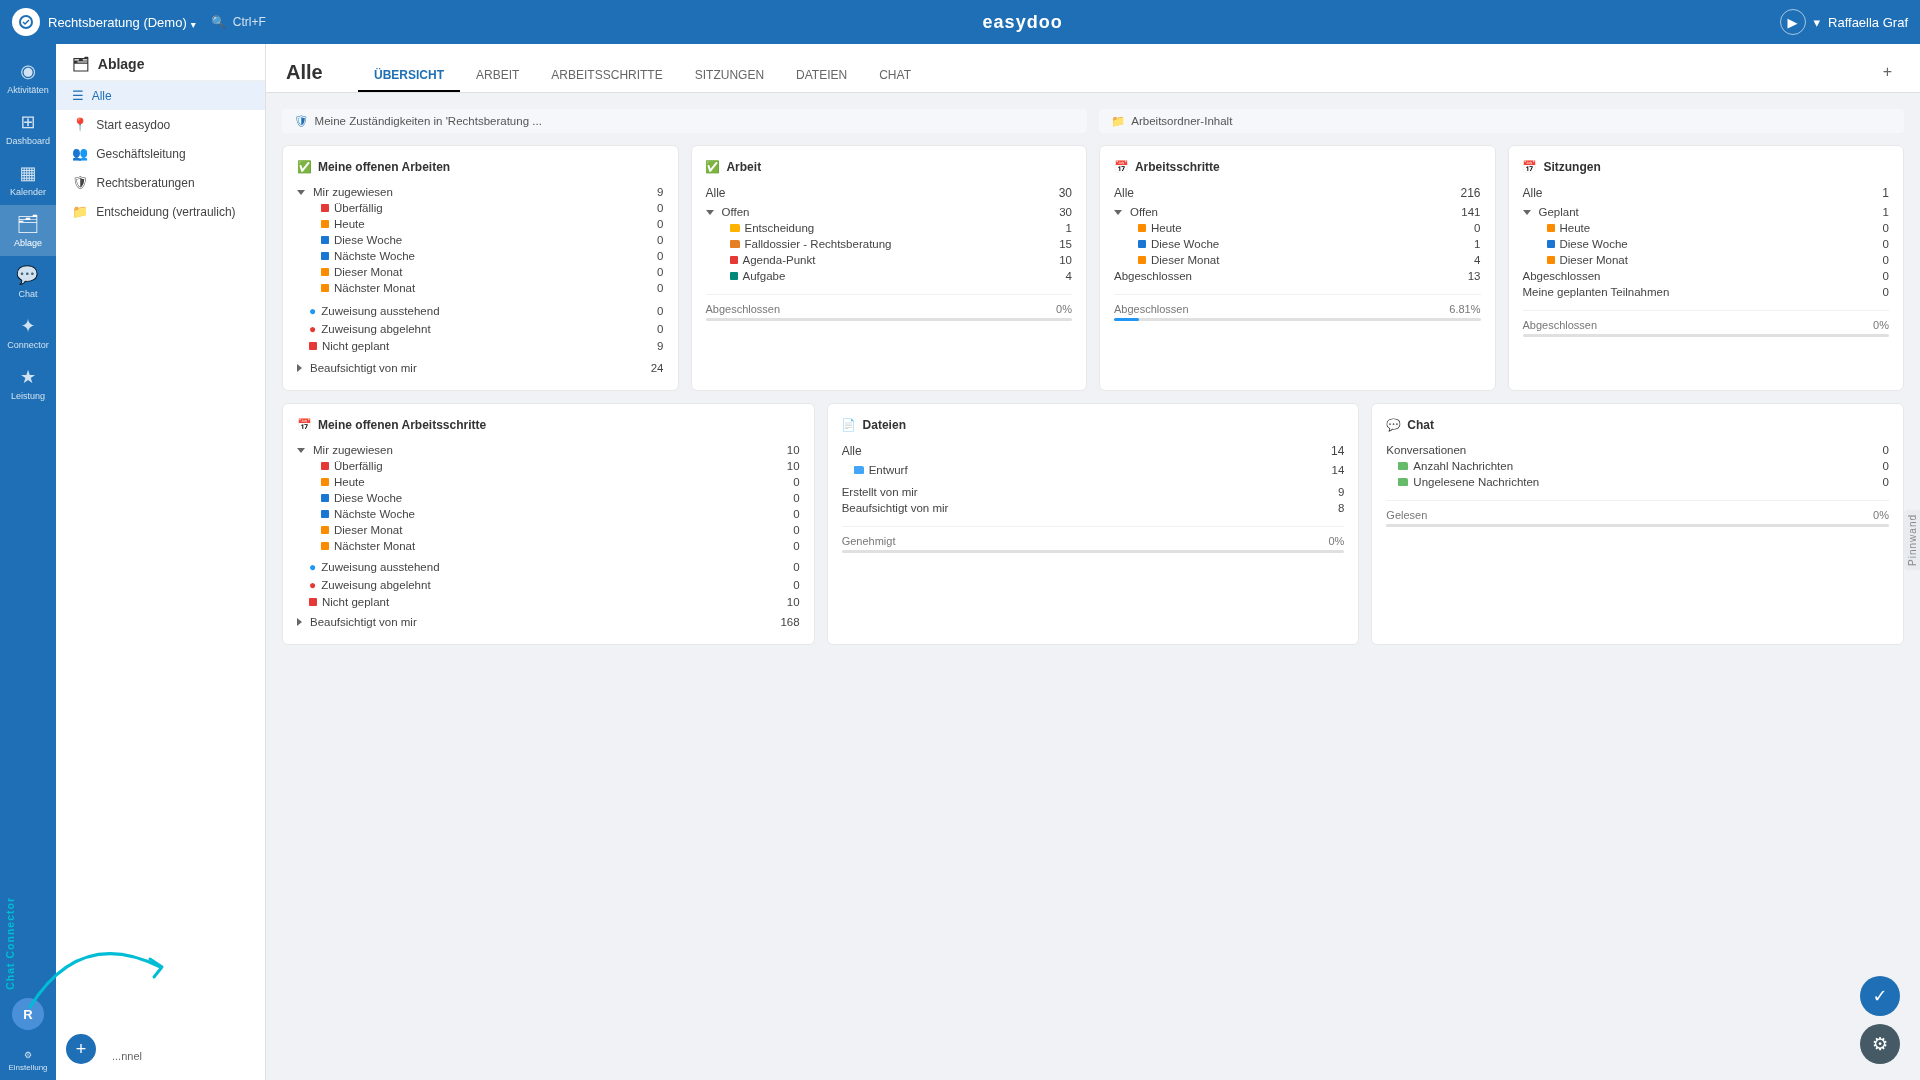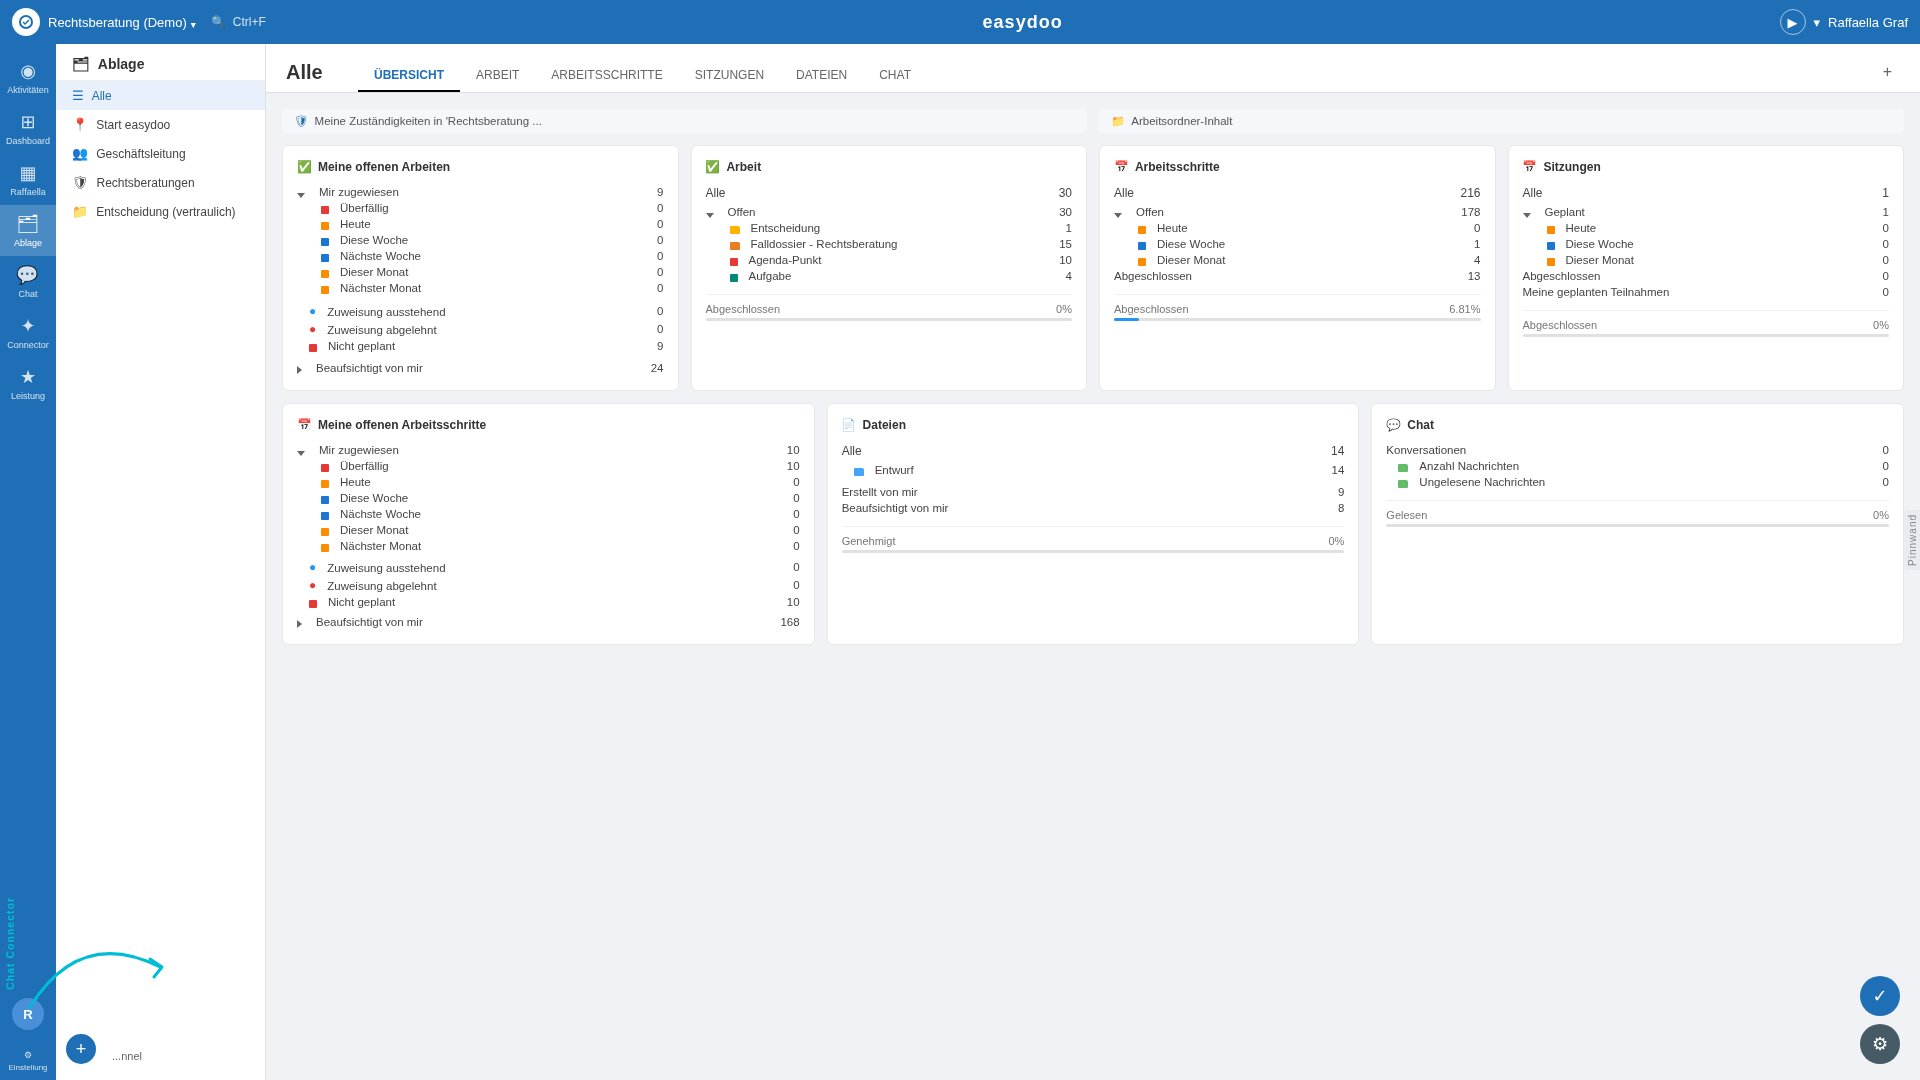--- a/index.html
+++ b/index.html
@@ -176,21 +176,21 @@
       color: #444;
     }
     .card-row-indent2 {
       display: flex;
       align-items: center;
       justify-content: space-between;
       padding: 2px 0 2px 24px;
       font-size: 11.5px;
       color: #444;
     }
-    .card-row-label { display: flex; align-items: flex-end; gap: 11px; }
+    .card-row-label { display: flex; align-items: center; gap: 5px; }
     .dot-red { width: 8px; height: 8px; background: #e53935; border-radius: 1px; flex-shrink: 0; }
     .dot-orange { width: 8px; height: 8px; background: #fb8c00; border-radius: 1px; flex-shrink: 0; }
     .dot-blue { width: 8px; height: 8px; background: #1976d2; border-radius: 1px; flex-shrink: 0; }
     .dot-teal { width: 8px; height: 8px; background: #00897b; border-radius: 1px; flex-shrink: 0; }
     .dot-folder { width: 10px; height: 8px; background: #ffb300; border-radius: 1px 2px 1px 1px; flex-shrink: 0; }
     .dot-folder-blue { width: 10px; height: 8px; background: #42a5f5; border-radius: 1px 2px 1px 1px; flex-shrink: 0; }
     .dot-folder-green { width: 10px; height: 8px; background: #66bb6a; border-radius: 1px 2px 1px 1px; flex-shrink: 0; }
     .card-progress {
       margin-top: 10px;
       border-top: 1px solid #f0f0f0;
@@ -362,21 +362,21 @@
   <div class="sidebar-item">
     <span class="sidebar-icon">◉</span>
     <span class="sidebar-label">Aktivitäten</span>
   </div>
   <div class="sidebar-item">
     <span class="sidebar-icon">⊞</span>
     <span class="sidebar-label">Dashboard</span>
   </div>
   <div class="sidebar-item">
     <span class="sidebar-icon">▦</span>
-    <span class="sidebar-label">Raffaella</span>
+    <span class="sidebar-label">Kalender</span>
   </div>
   <div class="sidebar-item active">
     <span class="sidebar-icon">🗂</span>
     <span class="sidebar-label">Ablage</span>
   </div>
   <div class="sidebar-item">
     <span class="sidebar-icon">💬</span>
     <span class="sidebar-label">Chat</span>
   </div>
   <div class="sidebar-item">
@@ -602,21 +602,21 @@
         </div>
         <div class="card-all-row">
           <span>Alle</span>
           <span>216</span>
         </div>
         <div class="card-row">
           <div class="card-row-label">
             <span class="triangle-down"></span>
             <span>Offen</span>
           </div>
-          <span>178</span>
+          <span>141</span>
         </div>
         <div class="card-row-indent2">
           <div class="card-row-label">
               <div class="dot-orange"></div>
               <span>Heute</span>
             </div>
           <span>0</span>
         </div>
         <div class="card-row-indent2">
           <div class="card-row-label">

